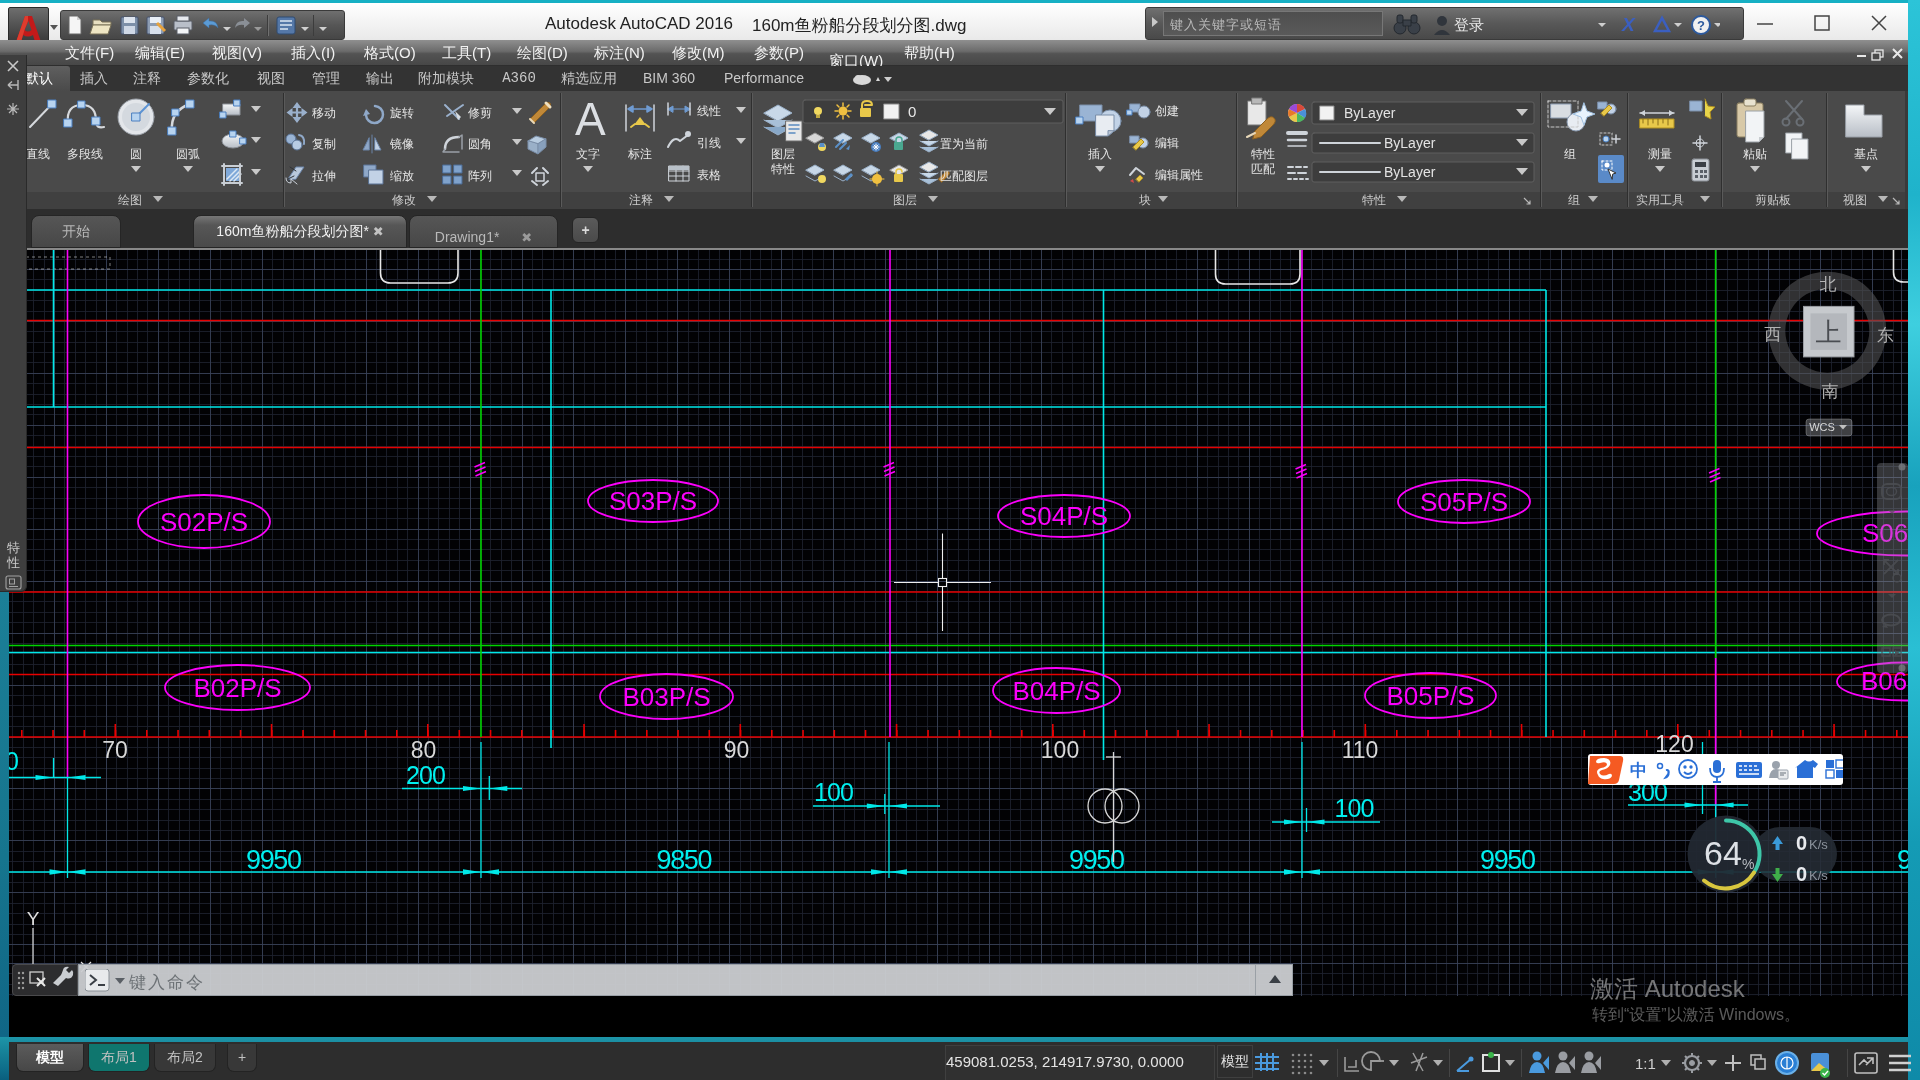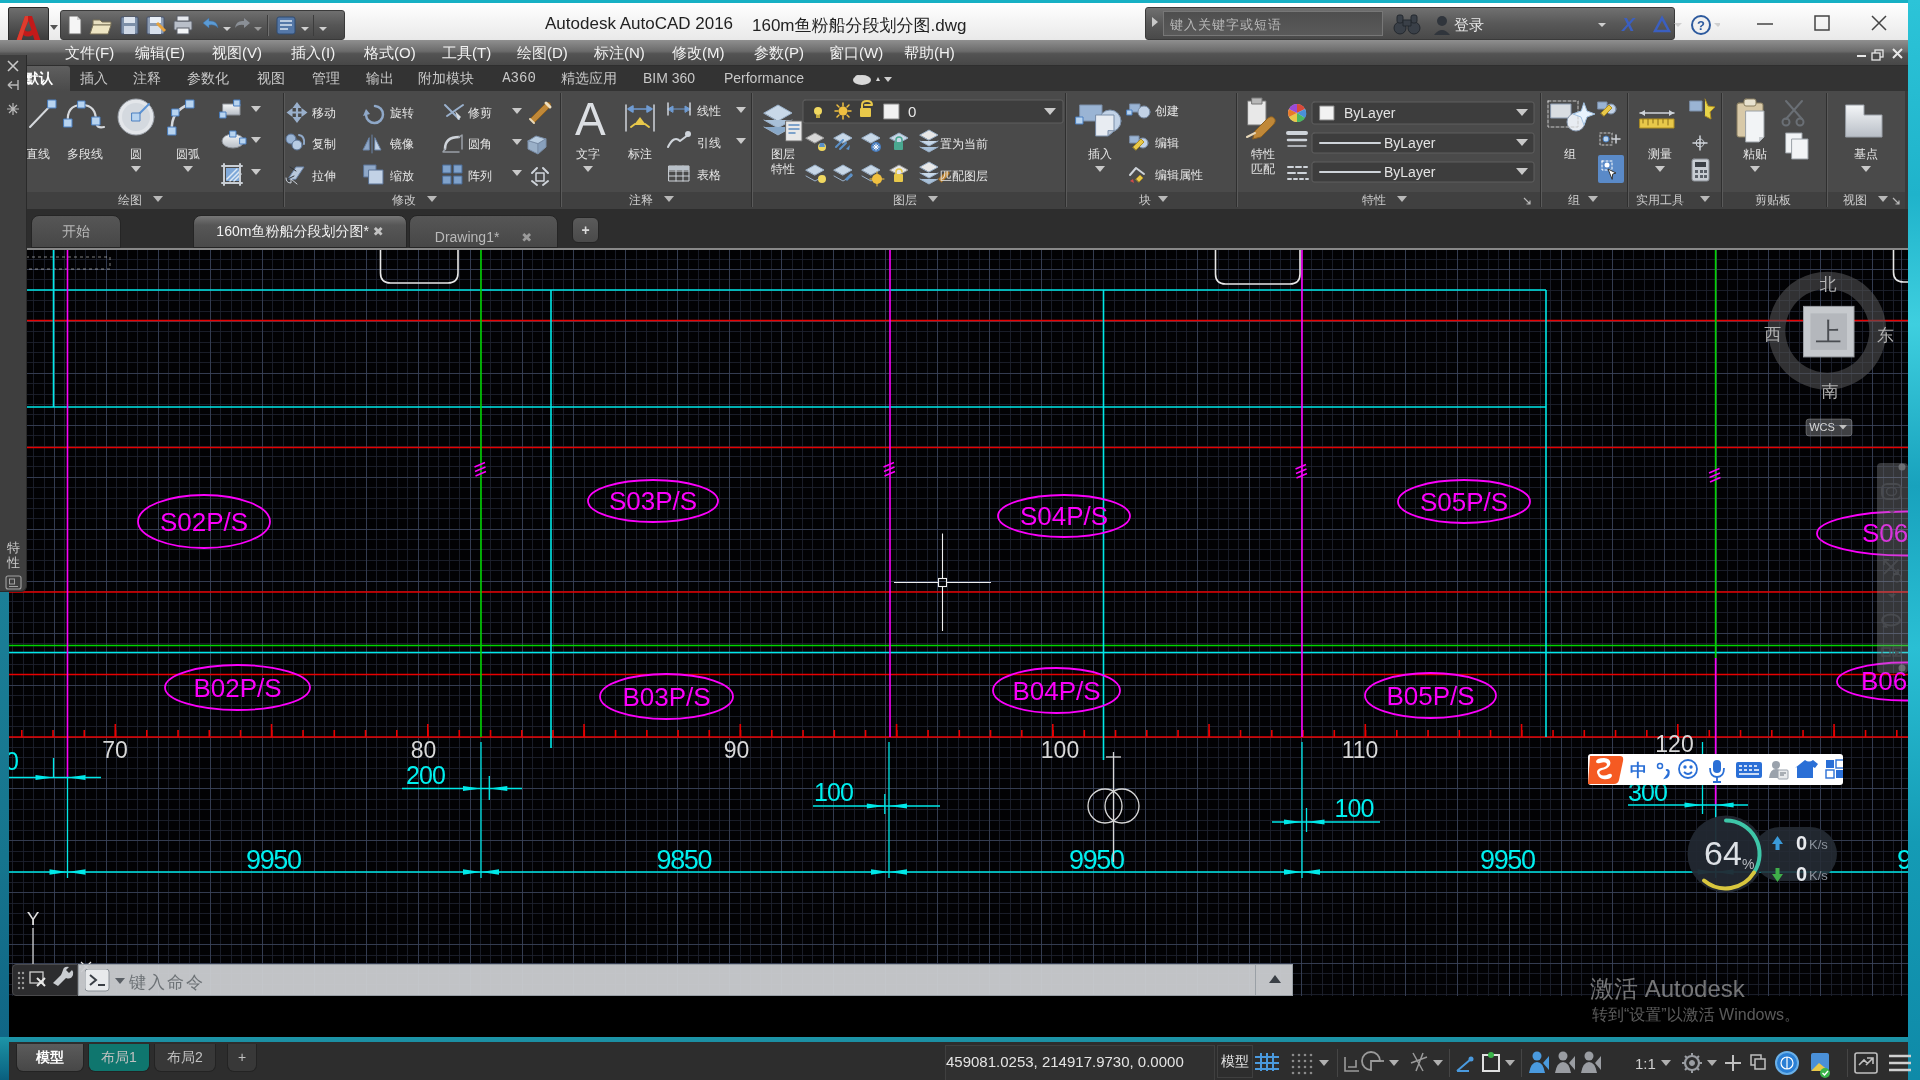--- a/index.html
+++ b/index.html
@@ -108,21 +108,21 @@
         <path d="M219 10 h12 M219 14 h12 M219 18 h8" stroke="#dce6f2" stroke-width="1.5"></path>
       <path d="M240 16 l4 4 l4 -4 z" fill="#cfcfcf"></path>
       <rect x="252" y="4" width="1" height="21" fill="#3c3c3c"></rect>
       <path d="M259 13 h10 M264 8 v10" stroke="#d0d0d0" stroke-width="0"></path>
       <path d="M258 16 l4 4 l4 -4 z" fill="#cfcfcf"></path>
     </svg>
   </div>
   <div class="abs" id="title-text">Autodesk AutoCAD 2016</div>
   <div class="abs" id="file-text">160m鱼粉船分段划分图.dwg</div>
 
-  <div class="abs" style="left:1145px;top:4px;width:530px;height:33px;background:linear-gradient(180deg,#707070,#585858 50%,#494949);border:1px solid #3a3a3a;border-radius:3px;">
+  <div class="abs" style="left:1145px;top:4px;width:599px;height:33px;background:linear-gradient(180deg,#707070,#585858 50%,#494949);border:1px solid #3a3a3a;border-radius:3px;">
     <div class="abs" style="left:6px;top:9px;width:0;height:0;border-top:5px solid transparent;border-bottom:5px solid transparent;border-left:6px solid #c9c9c9;"></div>
     <div class="abs" style="left:17px;top:3px;width:220px;height:25px;background:linear-gradient(180deg,#4e4e4e,#5a5a5a);border:1px solid #777;color:#b9b9b9;font-size:13px;padding:4px 0 0 6px;letter-spacing:1px;">键入关键字或短语</div>
     <svg class="abs" style="left:244px;top:3px;" width="330" height="27">
 
       <g stroke="#23282e" fill="#3a4048">
         <circle cx="10" cy="17" r="6"></circle>
           <circle cx="24" cy="17" r="6"></circle>
           <rect x="7" y="4" width="6" height="8" rx="2"></rect>
           <rect x="21" y="4" width="6" height="8" rx="2"></rect>
           <path d="M13 9 h8 v6 h-8 z"></path>
@@ -154,31 +154,31 @@
   <div class="menu-item" style="left:65px;">文件(F)</div>
   <div class="menu-item" style="left:135px;">编辑(E)</div>
   <div class="menu-item" style="left:212px;">视图(V)</div>
   <div class="menu-item" style="left:291px;">插入(I)</div>
   <div class="menu-item" style="left:364px;">格式(O)</div>
   <div class="menu-item" style="left:442px;">工具(T)</div>
   <div class="menu-item" style="left:517px;">绘图(D)</div>
   <div class="menu-item" style="left:594px;">标注(N)</div>
   <div class="menu-item" style="left:672px;">修改(M)</div>
   <div class="menu-item" style="left:754px;">参数(P)</div>
-  <div class="menu-item" style="left:829px;">窗口(W)</div>
+  <div class="menu-item" style="left:829px;margin-top:8px;">窗口(W)</div>
   <div class="menu-item" style="left:904px;">帮助(H)</div>
   <svg class="abs" style="left:1855px;top:5px;" width="52" height="16">
     <path d="M2 11 h9" stroke="#e8e8e8" stroke-width="2"></path>
     <rect x="20" y="5" width="8" height="7" fill="none" stroke="#e8e8e8" stroke-width="1.3"></rect>
     <rect x="17" y="8" width="8" height="7" fill="#4a4a4a" stroke="#e8e8e8" stroke-width="1.3"></rect>
     <path d="M38 4 l9 9 M47 4 l-9 9" stroke="#e8e8e8" stroke-width="2"></path>
   </svg>
 </div>
 <div class="abs" id="ribbontabs">
-  <div class="rtab active" style="left:8px;width:62px;font-weight:bold;">默认</div>
+  <div class="rtab active" style="left:8px;width:62px;">默认</div>
   <div class="rtab" style="left:74px;width:40px;">插入</div>
   <div class="rtab" style="left:126px;width:42px;">注释</div>
   <div class="rtab" style="left:180px;width:56px;text-align:center;">参数化</div>
   <div class="rtab" style="left:250px;width:42px;">视图</div>
   <div class="rtab" style="left:305px;width:42px;">管理</div>
   <div class="rtab" style="left:359px;width:42px;">输出</div>
   <div class="rtab" style="left:412px;width:68px;">附加模块</div>
   <div class="rtab" style="left:494px;width:50px;font-family:Liberation Mono, monospace;">A360</div>
   <div class="rtab" style="left:556px;width:66px;">精选应用</div>
   <div class="rtab" style="left:638px;width:62px;">BIM 360</div>

